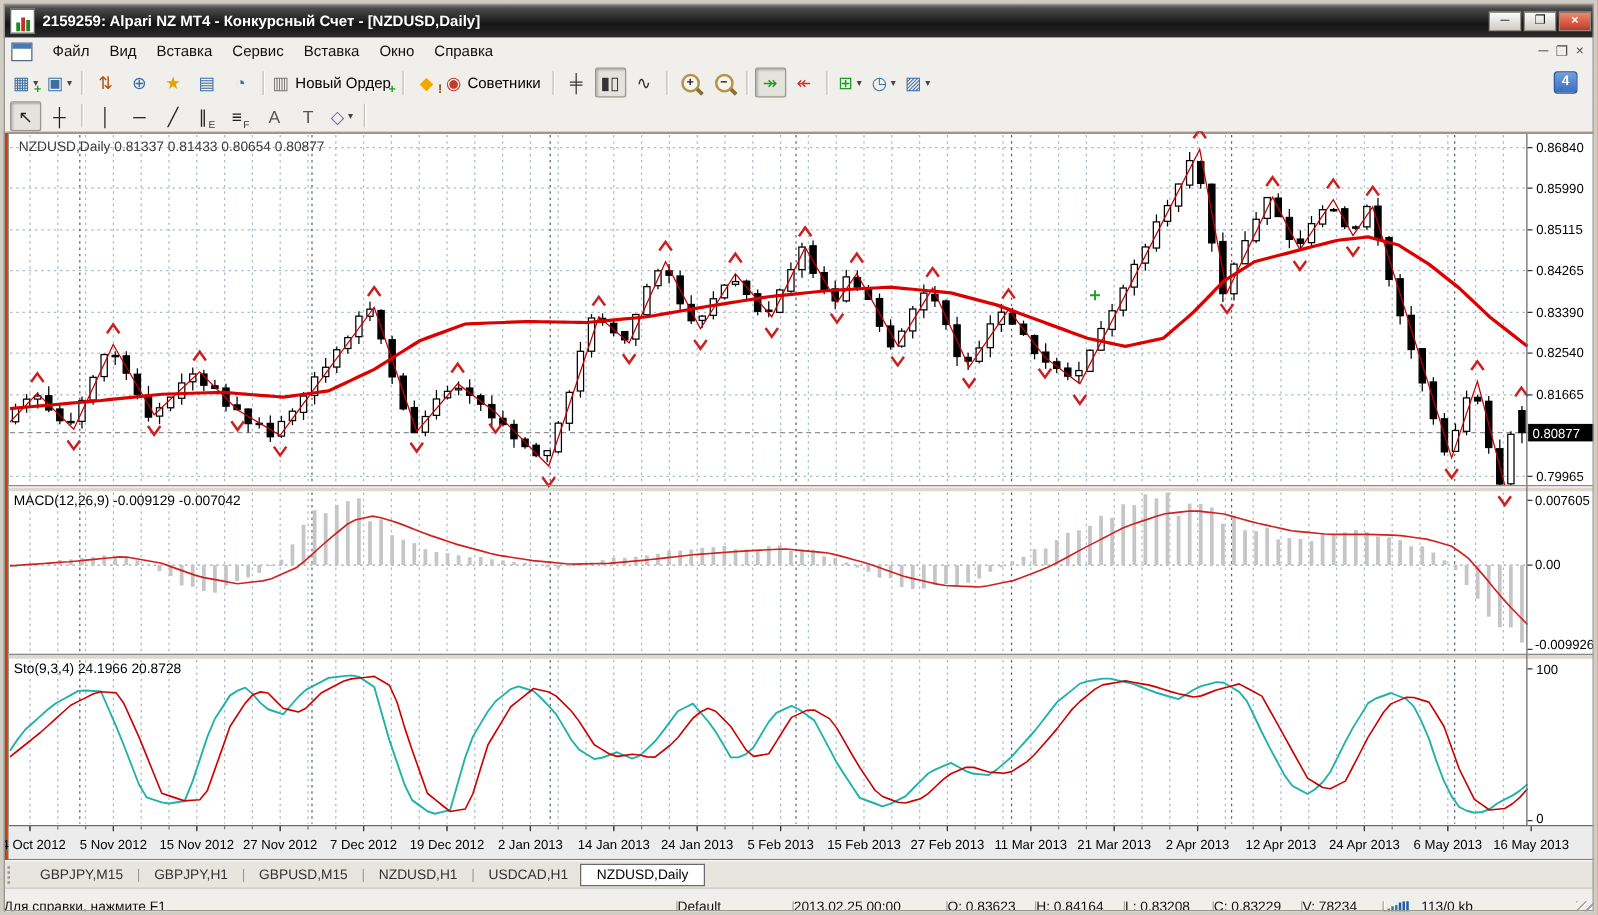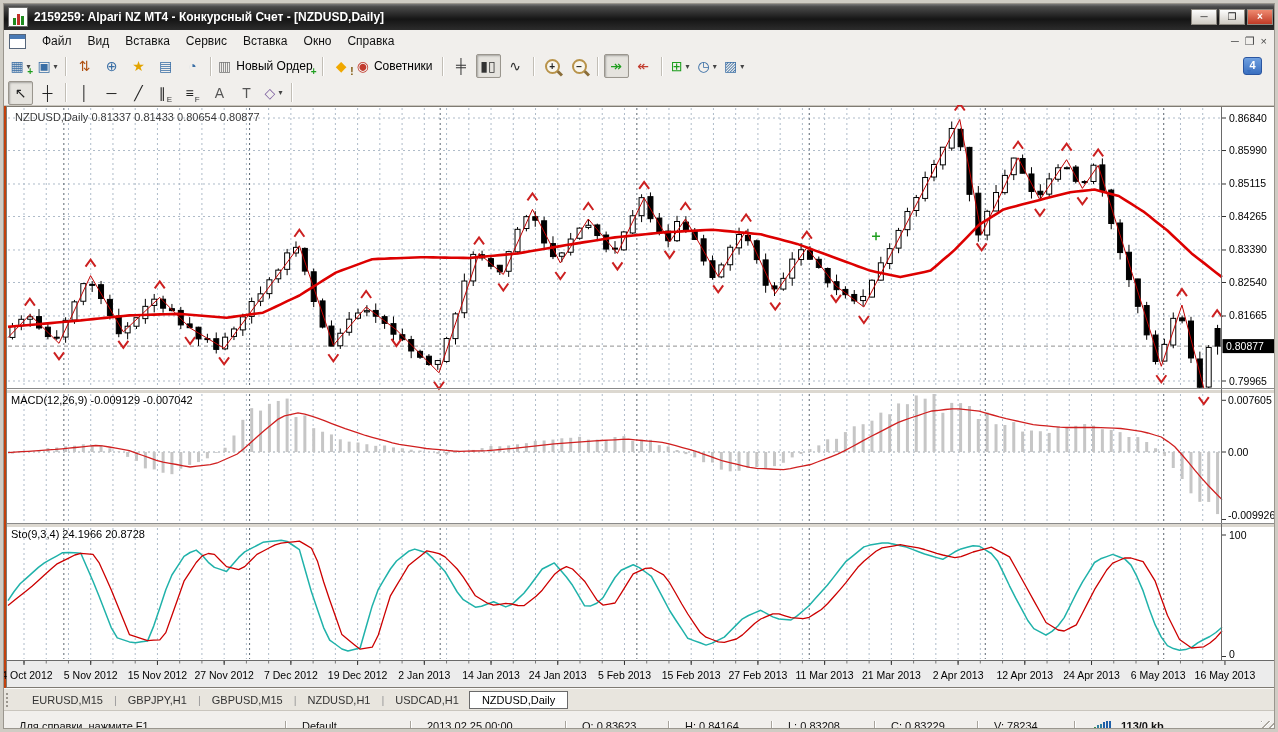--- a/index.html
+++ b/index.html
@@ -56,27 +56,27 @@
   
   .tabbar{position:absolute;left:3px;right:3px;top:688px;height:22px;background:#e8e5de;border-top:1px solid #fbfaf8;
     display:flex;align-items:center;font-size:11px;color:#333;}
   .tab-handle{width:8px;height:14px;margin:0 6px 0 3px;border-left:2px dotted #9a968e;}
   .tab{padding:2px 10px;white-space:nowrap;cursor:default;}
   .tab.active{background:#fff;border:1px solid #6a6a6a;padding:2px 12px;color:#000;}
   .tab-sep{color:#999;margin:0 1px;}
   
   .statusbar{position:absolute;left:3px;right:3px;top:710px;height:19px;background:#f1efec;border-top:1px solid #c9c5bd;
     display:flex;align-items:stretch;font-size:11px;color:#111;}
-  .sb{display:flex;align-items:center;padding:0 16px;border-left:1px solid #a8a49c;box-shadow:inset 1px 0 0 #fff;white-space:nowrap;overflow:hidden;margin-top:10px;}
+  .sb{display:flex;align-items:center;padding:0 0;border-left:1px solid #a8a49c;box-shadow:inset 1px 0 0 #fff;white-space:nowrap;overflow:hidden;margin-top:10px;}
   .sb-help{flex:1;border-left:none;box-shadow:none;}
   .sb-profile{width:92px;}
   .sb-time{width:122px;}
   .sb-ohlc{width:70px;}
   .sb-v{width:64px;}
-  .sb-traffic{width:168px;position:relative;font-weight:bold;}
+  .sb-traffic{width:168px;position:relative;}
   .bars{display:inline-flex;align-items:flex-end;gap:1px;height:13px;margin-right:10px;}
   .bars i{display:inline-block;width:2px;}
   .grip{position:absolute;right:0;bottom:0;width:14px;height:14px;
     background:repeating-linear-gradient(135deg,transparent 0 3px,#aaa69e 3px 4.5px,#fdfdfd 4.5px 5.5px);}
 </style>
 </head>
 <body>
 
 <div class="window">
 
@@ -1019,21 +1019,21 @@
         <line x1="1158.24" y1="661" x2="1158.24" y2="665" stroke="#333"></line>
         <text x="1158.24" y="679" font-size="10.5" fill="#000" font-family="&quot;Liberation Sans&quot;, sans-serif" text-anchor="middle">6 May 2013</text>
         <line x1="1224.96" y1="661" x2="1224.96" y2="665" stroke="#333"></line>
         <text x="1224.96" y="679" font-size="10.5" fill="#000" font-family="&quot;Liberation Sans&quot;, sans-serif" text-anchor="middle">16 May 2013</text>
       </g>
     </svg>
 
   <div class="tabbar">
     <span class="tab-handle"></span>
     <span id="tabs" style="display:inline-flex;align-items:center;">
-        <span class="tab">EURUSD,M15</span>
+        <span class="tab">GBPJPY,M15</span>
         <span class="tab-sep">|</span>
         <span class="tab">GBPJPY,H1</span>
         <span class="tab-sep">|</span>
         <span class="tab">GBPUSD,M15</span>
         <span class="tab-sep">|</span>
         <span class="tab">NZDUSD,H1</span>
         <span class="tab-sep">|</span>
         <span class="tab">USDCAD,H1</span>
         <span class="tab active">NZDUSD,Daily</span>
       </span>

